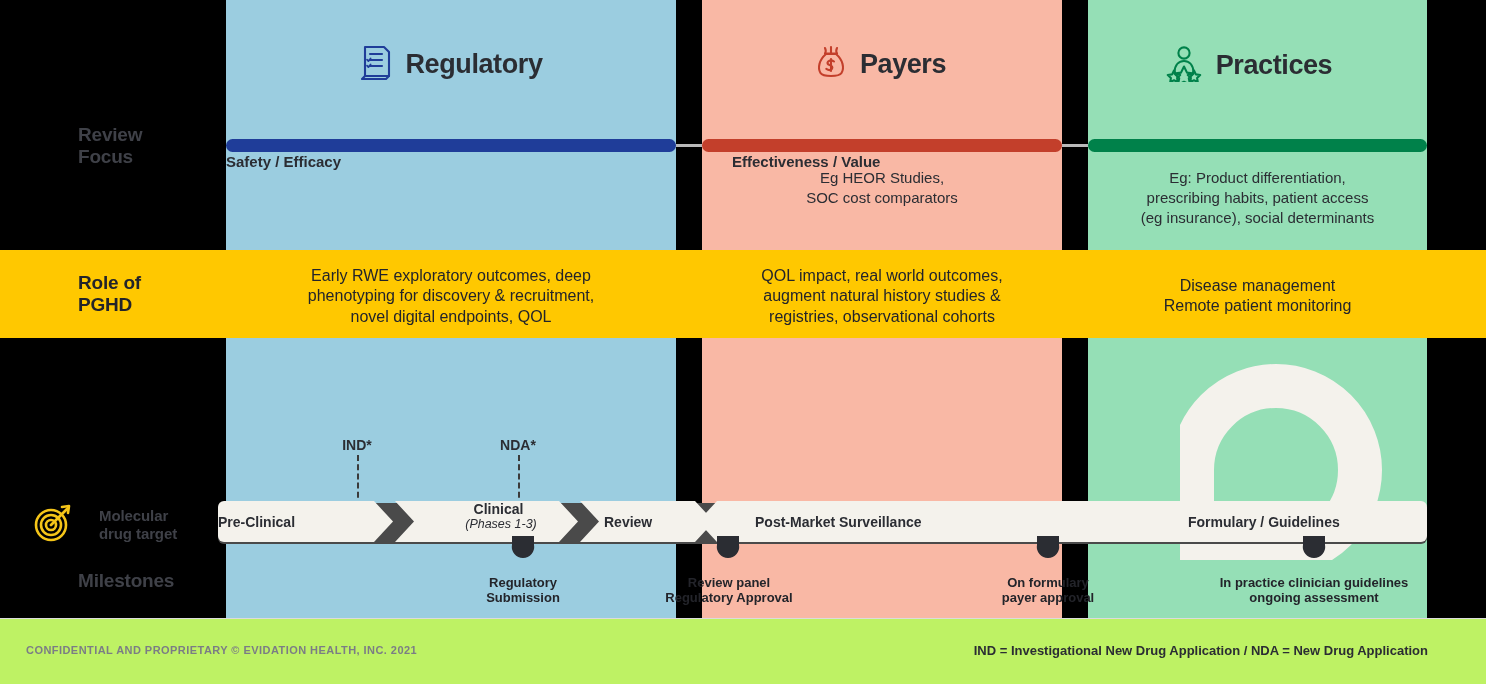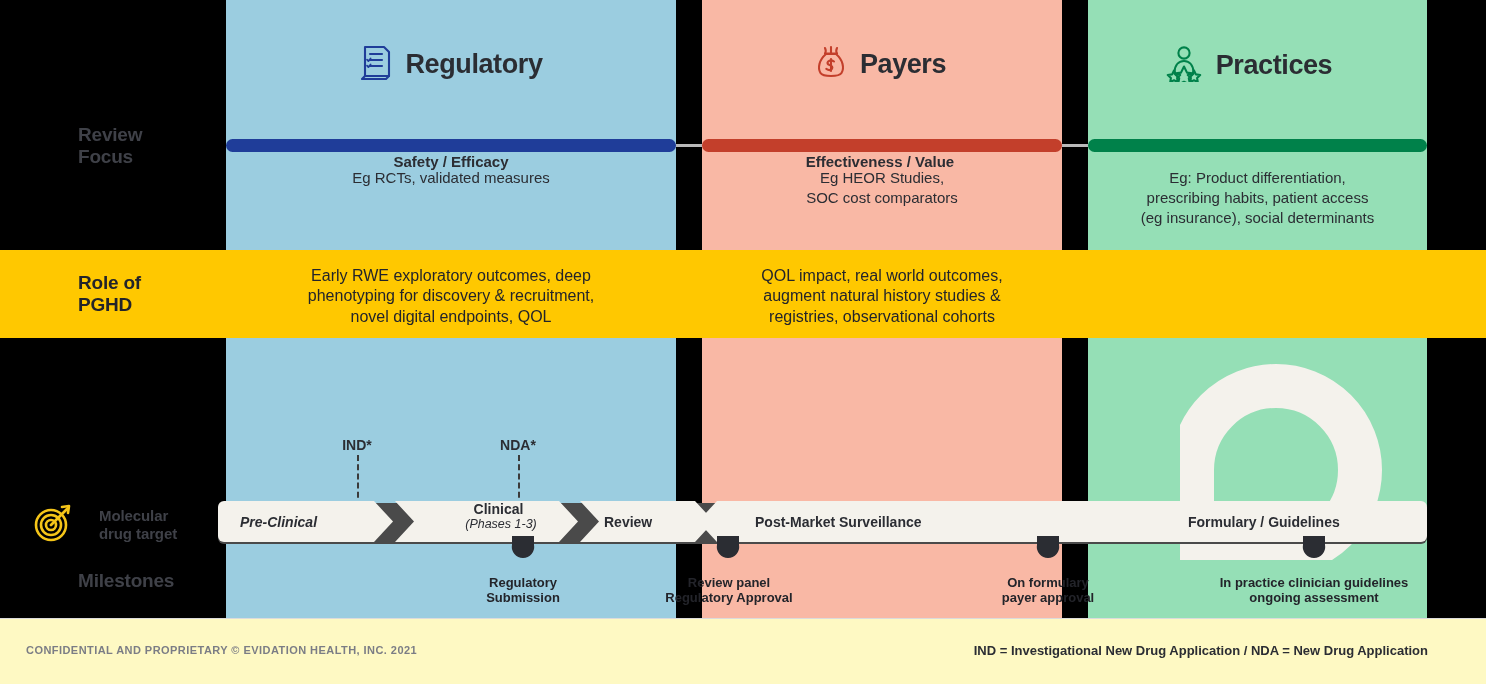--- a/index.html
+++ b/index.html
@@ -41,21 +41,21 @@
     font-size:15px; font-weight:bold; line-height:1.2; color:#3f4148; letter-spacing:-0.1px;
   }
 
   
   .col-head{ position:absolute; top:44px; text-align:center; }
   .col-head .title-row{
     display:flex; align-items:center; justify-content:center; gap:12px;
   }
   .col-head h2{ font-size:27px; font-weight:bold; color:#2b2d33; letter-spacing:-0.4px; }
   .col-sub{
-    position:absolute; top:109px; width:100%; text-align:center;
+    position:absolute; top:109px; width:100%; text-align:left;
     font-size:15px; font-weight:bold; color:#2b2d33;
   }
 
   
   .accent-bar{ position:absolute; top:139px; height:13px; border-radius:7px; }
 
   
   .connector{ position:absolute; top:144px; height:3px; background:#b9b9b9; }
 
   
@@ -102,21 +102,21 @@
   }
 
   
   .pin{ position:absolute; width:26px; height:26px; }
   .ms-label{
     position:absolute; text-align:center; white-space:nowrap;
     font-size:13px; font-weight:bold; line-height:1.18; color:#23242a;
   }
 
   
-  .footer{ position:absolute; left:0; top:618px; width:1486px; height:66px; background:#fef9c3; }
+  .footer{ position:absolute; left:0; top:618px; width:1486px; height:66px; background:#bef264; }
   .footer .sep{ position:absolute; left:0; top:0; width:1486px; height:1px; background:#dcdcdc; }
   .foot-left{
     position:absolute; left:26px; top:26px;
     font-size:11px; font-weight:bold; letter-spacing:0.45px; color:#7b7d85;
   }
   .foot-right{
     position:absolute; right:58px; top:25px;
     font-size:13px; font-weight:bold; color:#2b2d33;
   }
 </style>
@@ -219,64 +219,65 @@
     <div class="col-sub"></div>
   </div>
 
   <div class="connector" style="left:668px; width:44px;"></div>
   <div class="connector" style="left:1054px; width:44px;"></div>
 
   <div class="accent-bar" style="left:226px; width:450px; background:#1f3d99;"></div>
   <div class="accent-bar" style="left:702px; width:360px; background:#c33f2b;"></div>
   <div class="accent-bar" style="left:1088px; width:339px; background:#00814a;"></div>
 
-  <div class="focus-text" style="left:226px; width:450px;">
-    <div>Eg RCTs, validated measures</div>
-  </div>
   <div class="focus-text" style="left:702px; width:360px;">
     <div>Eg HEOR Studies,</div>
     <div>SOC cost comparators</div>
   </div>
   <div class="focus-text" style="left:1088px; width:339px;">
     <div>Eg: Product differentiation,</div>
     <div>prescribing habits, patient access</div>
     <div>(eg insurance), social determinants</div>
   </div>
 
   <div class="pghd-text" style="left:226px; width:450px;">
     <div>Early RWE exploratory outcomes, deep</div>
     <div>phenotyping for discovery &amp; recruitment,</div>
     <div>novel digital endpoints, QOL</div>
   </div>
   <div class="pghd-text" style="left:702px; width:360px;">
     <div>QOL impact, real world outcomes,</div>
     <div>augment natural history studies &amp;</div>
     <div>registries, observational cohorts</div>
   </div>
+  <div class="pghd-text" style="left:1088px; width:339px; top:276px;">
+    <div>Disease management</div>
+    <div>Remote patient monitoring</div>
+  </div>
 
   <div class="swoosh">
     <svg width="250" height="230" viewBox="0 0 250 230">
       <path d="M12 196 L12 140 A84 84 0 1 1 96 224 L12 224 Z" fill="none" stroke="#f4f2ec" stroke-width="44" stroke-linejoin="round" stroke-linecap="round"></path>
     </svg>
   </div>
 
   <div class="dash-mark" style="left:357px; top:437px;">
     <div class="dm-label">IND*</div>
     <div class="dm-line"></div>
   </div>
   <div class="dash-mark" style="left:518px; top:437px;">
     <div class="dm-label">NDA*</div>
     <div class="dm-line"></div>
   </div>
 
   <div class="tl-shadow"></div>
   <div class="timeline">
-    <div class="tl-seg" style="left:0; width:175px; padding-left:22px;
+    <div class="tl-seg" style="left:0; width:175px; 
                 clip-path:polygon(0 0, 156px 0, 175px 50%, 156px 100%, 0 100%, 0 0);
-                border-radius:6px 0 0 6px;font-style:italic;">
+                border-radius:6px 0 0 6px;">
       <span>Pre-Clinical</span>
     </div>
     <div class="tl-seg" style="left:177px; width:183px; padding-left:24px;
                 clip-path:polygon(0 0, 164px 0, 183px 50%, 164px 100%, 0 100%, 19px 50%);flex-direction:column;">
       <span>Clinical</span>
       <span class="phases">(Phases 1-3)</span>
     </div>
     <div class="tl-seg" style="left:362px; width:134px; padding-left:24px;
                 clip-path:polygon(0 0, 115px 0, 134px 50%, 115px 100%, 0 100%, 19px 50%);">
       <span>Review</span>

